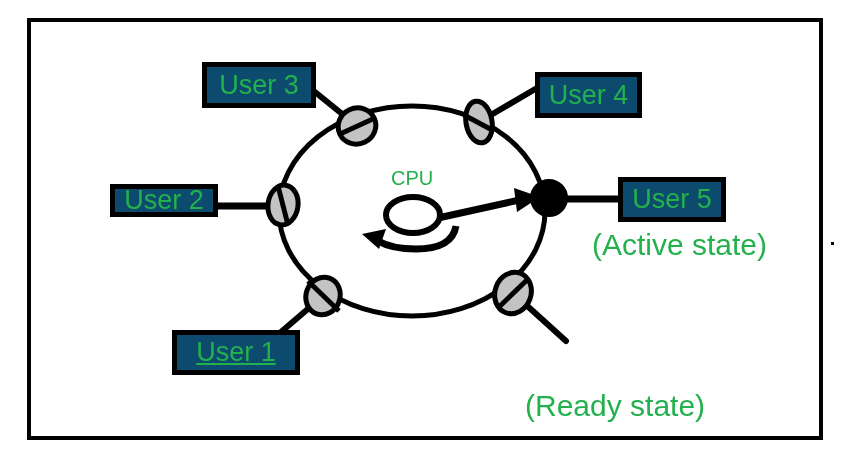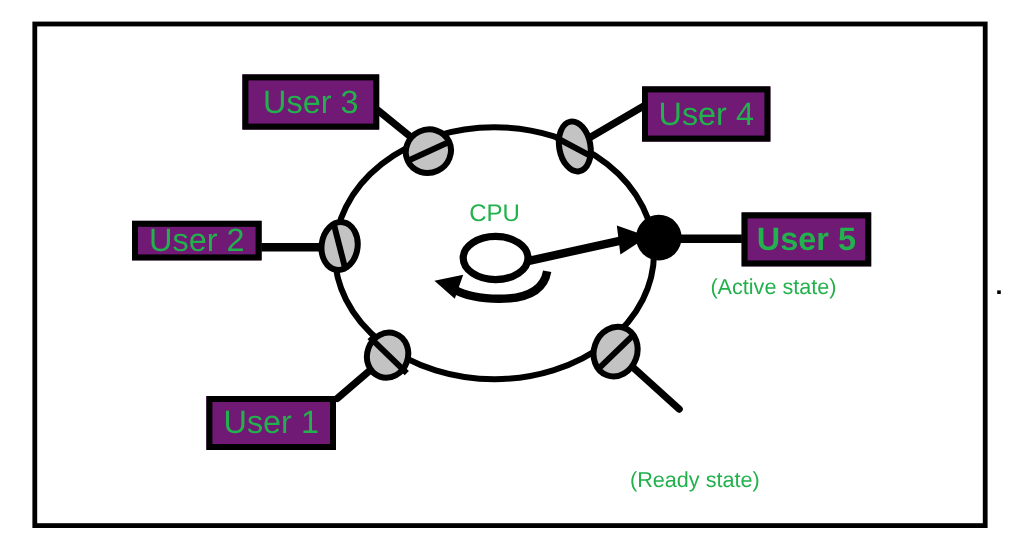--- a/index.html
+++ b/index.html
@@ -22,38 +22,38 @@
   #diagram-svg {
     position: absolute;
     left: 0;
     top: 0;
     width: 845px;
     height: 465px;
   }
   .label-box {
     position: absolute;
     box-sizing: border-box;
-    background: #701a75;
+    background: #0c4a6e;
     border: 5px solid #000000;
     display: flex;
     align-items: center;
     justify-content: center;
     color: #22b14c;
     font-family: "Liberation Sans", sans-serif;
     font-size: 27px;
     line-height: 1;
     letter-spacing: 0px;
     white-space: nowrap;
     z-index: 5;
   }
   .free-label {
     position: absolute;
     color: #22b14c;
     font-family: "Liberation Sans", sans-serif;
-    font-size: 18px;
+    font-size: 30px;
     line-height: 1;
     white-space: nowrap;
     z-index: 5;
   }
   .cpu-label {
     position: absolute;
     color: #22b14c;
     font-family: "Liberation Sans", sans-serif;
     font-size: 20px;
     line-height: 1;
@@ -119,25 +119,25 @@
   </div>
 
   <div class="label-box" style="left:535px; top:56px; width:107px; height:46px;margin-top:16px;">
     <span>User 4</span>
   </div>
 
   <div class="label-box" style="left:110px; top:184px; width:108px; height:33px;">
     <span>User 2</span>
   </div>
 
-  <div class="label-box" style="left:618px; top:177px; width:108px; height:45px;font-weight:bold;">
+  <div class="label-box" style="left:618px; top:177px; width:108px; height:45px;">
     <span>User 5</span>
   </div>
 
-  <div class="label-box" style="left:172px; top:330px; width:108px; height:45px;">
+  <div class="label-box" style="left:172px; top:330px; width:128px; height:45px;text-decoration:underline;">
     <span>User 1</span>
   </div>
 
 
   <div class="cpu-label" style="left:391px; top:168px;">CPU</div>
 
   <div class="free-label" style="left:592px; top:230px;">(Active state)</div>
 
   <div class="free-label" style="left:525px; top:391px;">(Ready state)</div>
 

